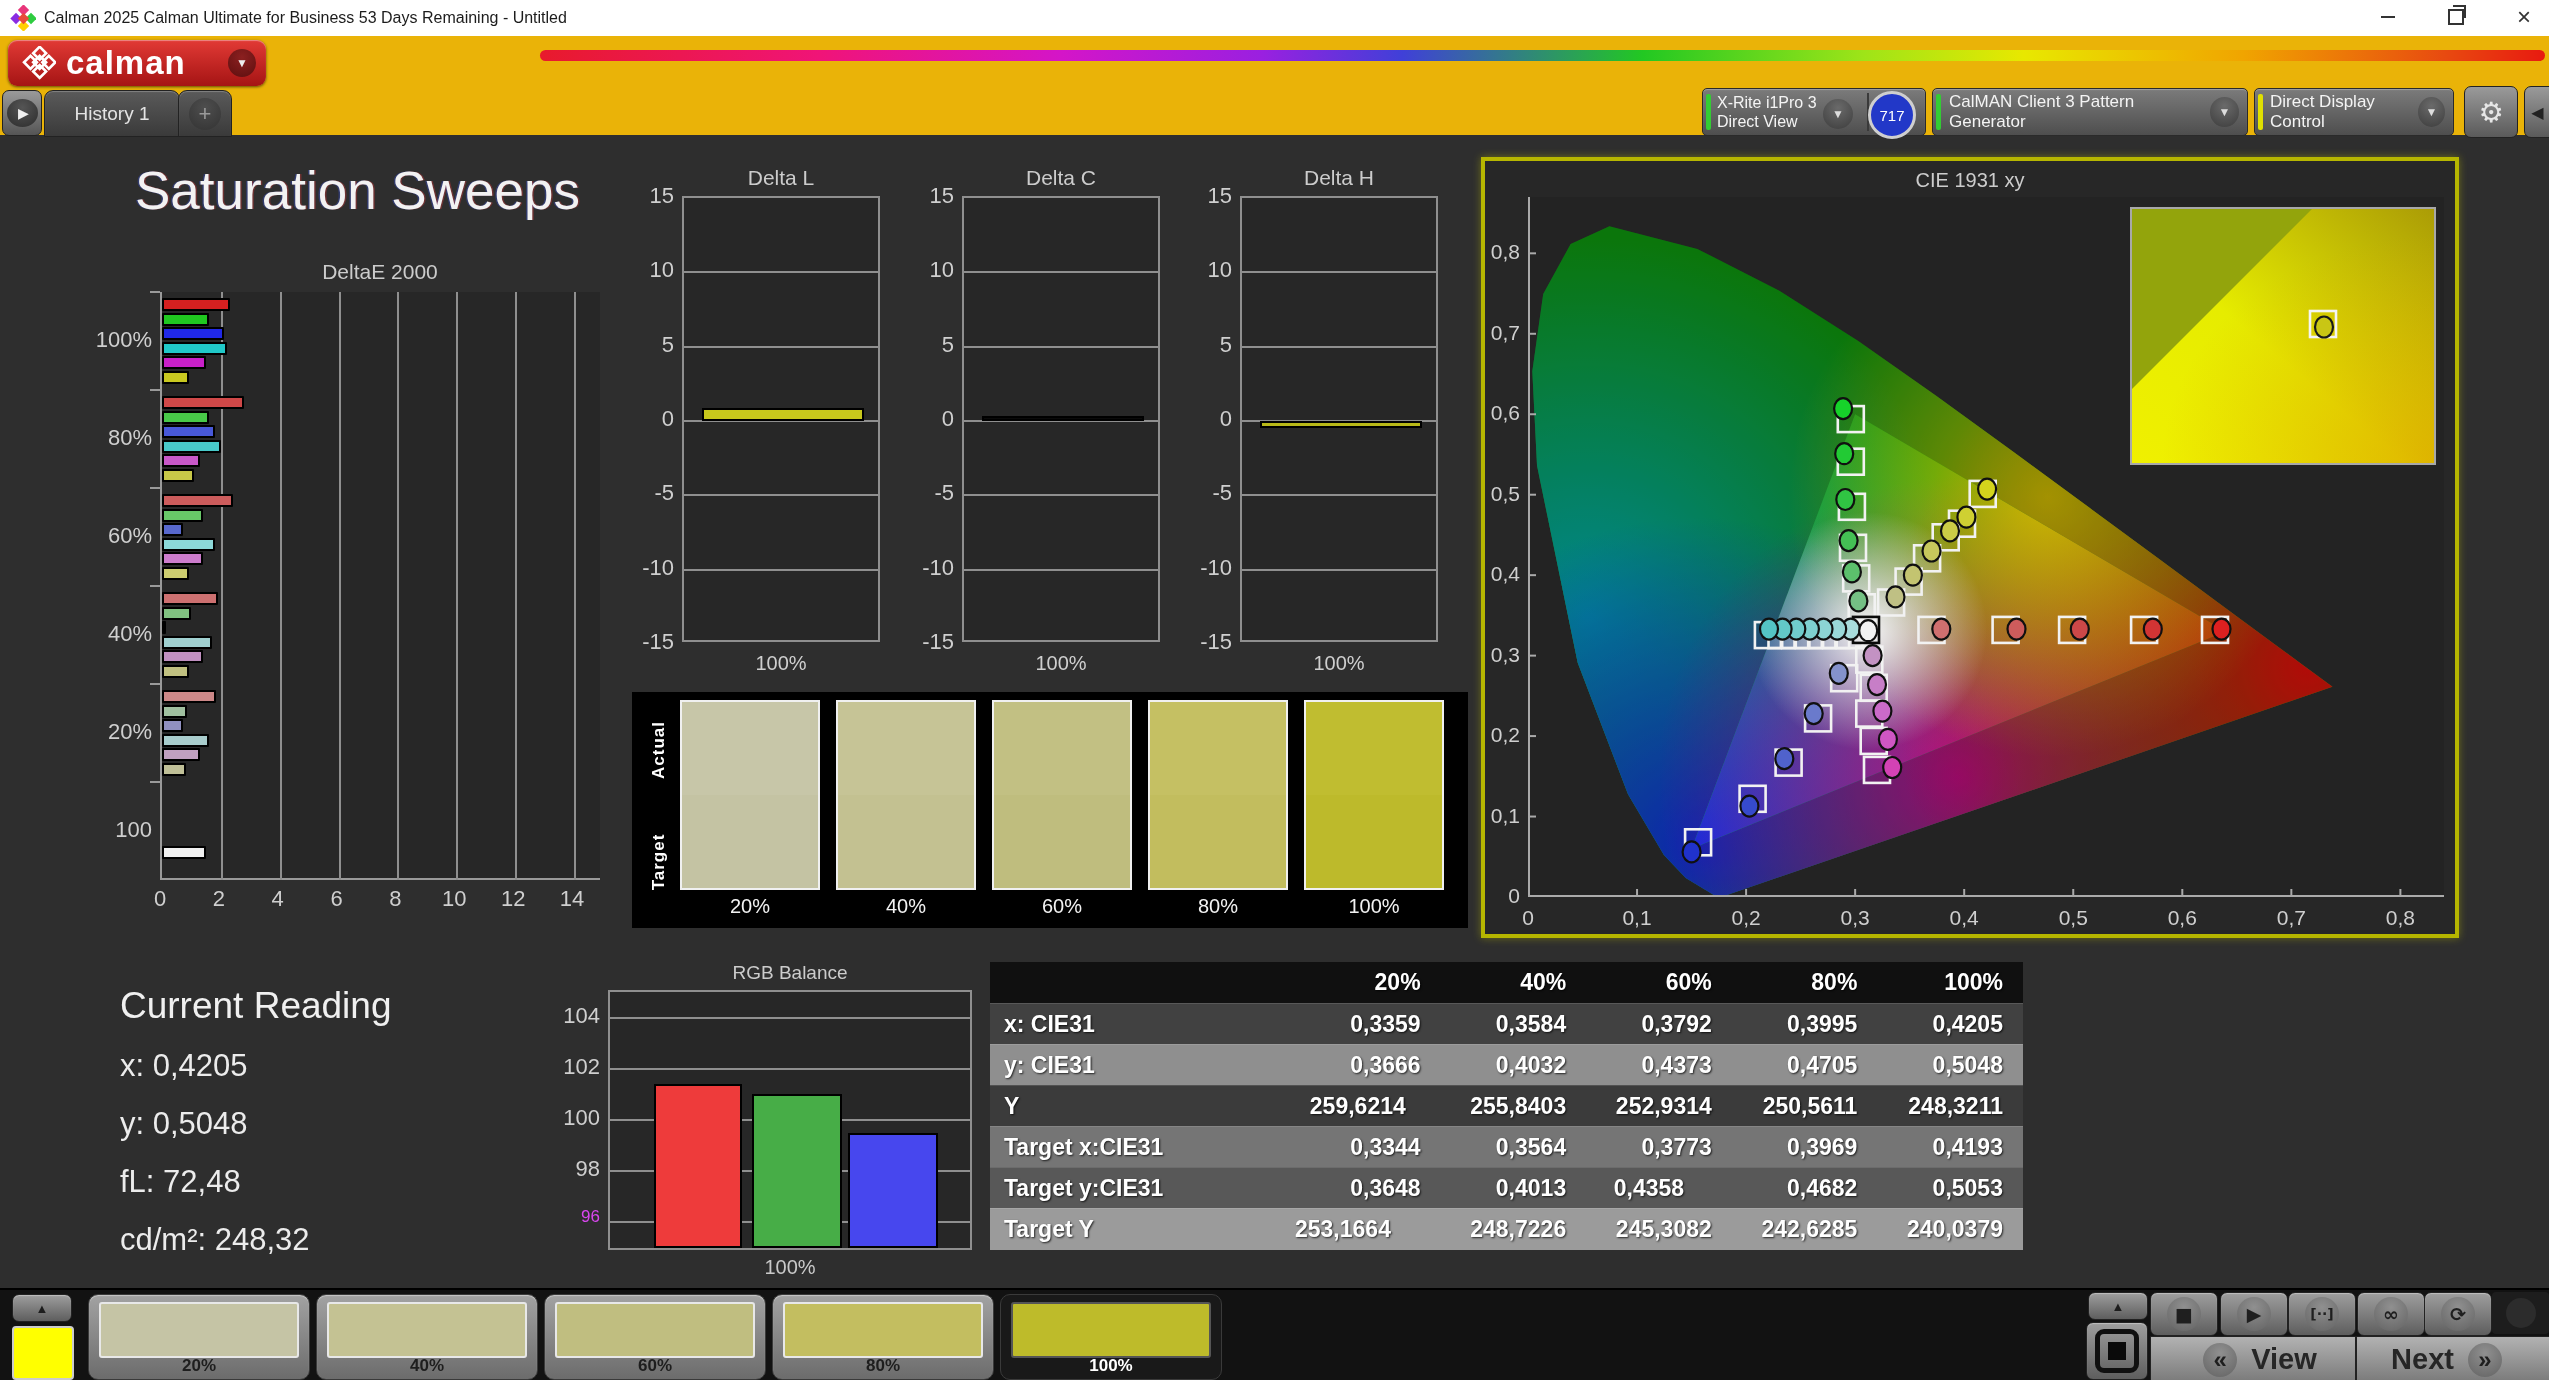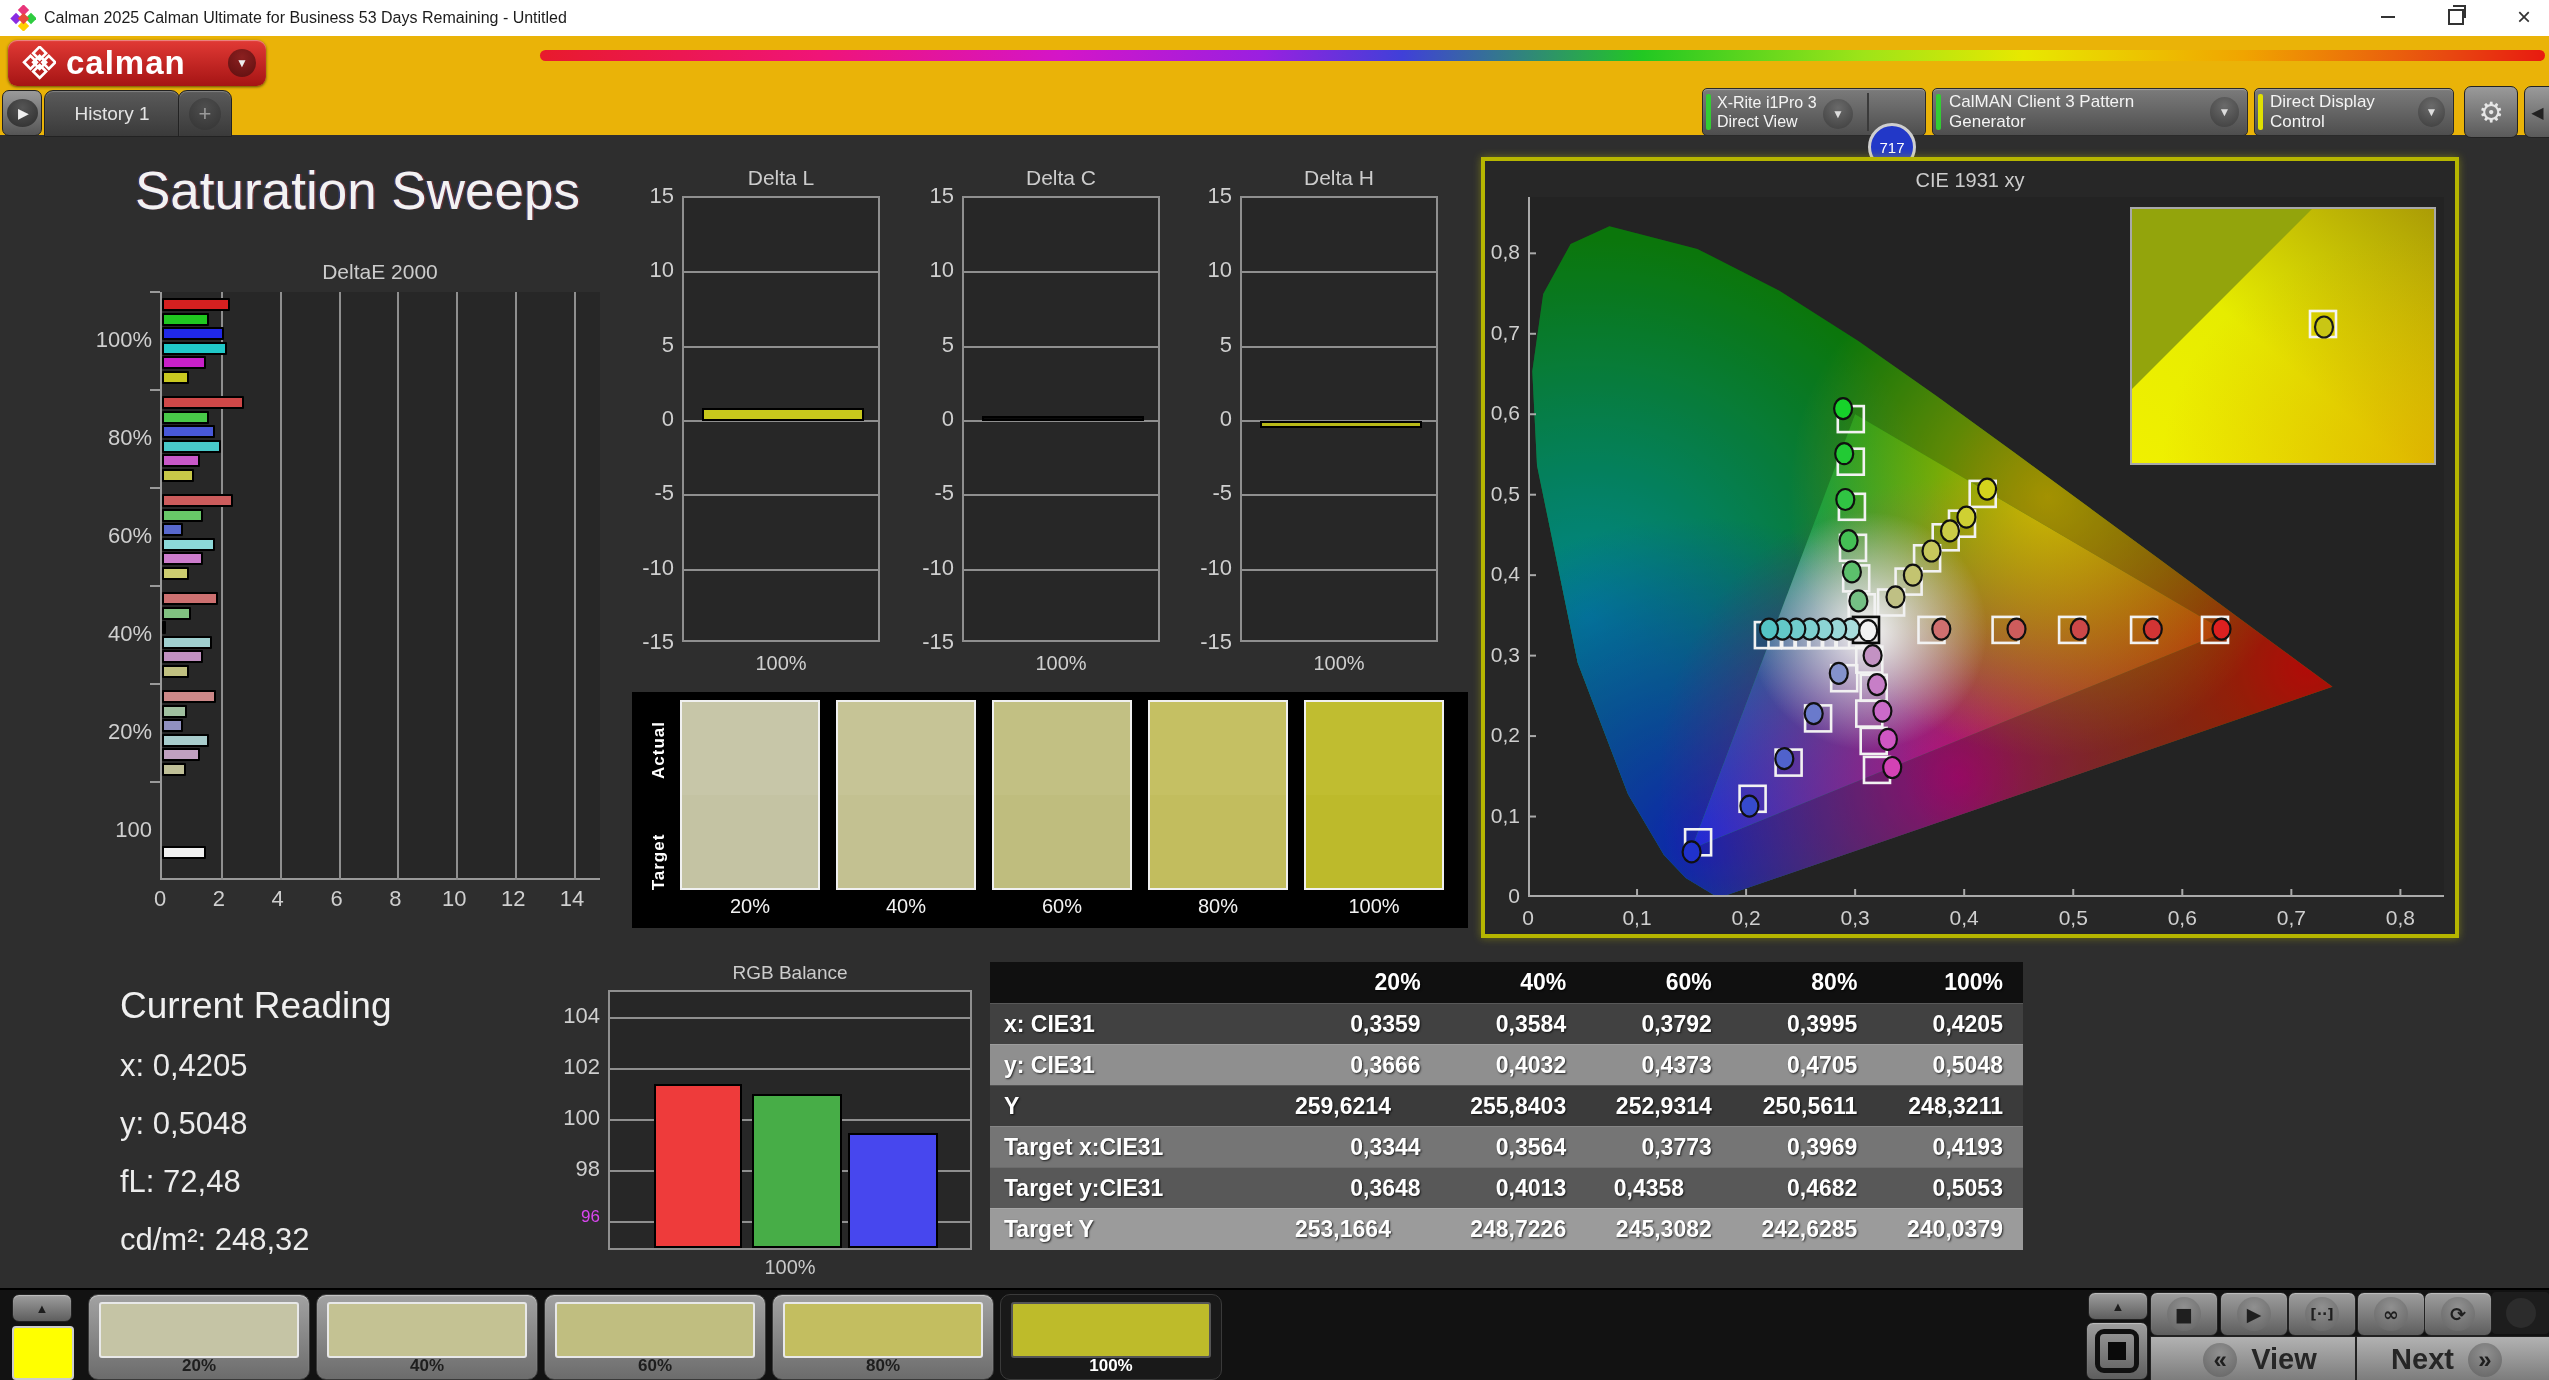--- a/index.html
+++ b/index.html
@@ -34,21 +34,21 @@
   #tab-add{left:178px;top:54px;width:52px;height:45px;display:flex;align-items:center;justify-content:center;}
   #tab-add .cir{width:32px;height:32px;border-radius:50%;background:radial-gradient(circle at 50% 30%,#4e4e4e,#333);
     color:#9a9a9a;font-size:22px;display:flex;align-items:center;justify-content:center;}
   
   .dropdown{position:absolute;top:52px;height:46px;border-radius:5px;background:linear-gradient(#7b7b7b,#4e4e4e);
     border:1px solid #2a2a2a;box-shadow:inset 0 1px 1px rgba(255,255,255,.3);color:#f4f4f4;display:flex;align-items:center;}
   .dropdown .stripe{position:absolute;left:3px;top:5px;bottom:5px;width:5px;border-radius:2px;}
   .dropdown .dd2{margin-left:auto;margin-right:8px;width:30px;height:30px;border-radius:50%;
     background:radial-gradient(circle at 50% 30%,#6a6a6a,#3d3d3d);display:flex;align-items:center;justify-content:center;font-size:12px;color:#ddd;}
   .badge{position:absolute;border-radius:50%;background:#2238c8;border:3px solid #cfcfcf;color:#fff;
-    display:flex;align-items:center;justify-content:center;font-size:15px;margin-top:32px;}
+    display:flex;align-items:center;justify-content:center;font-size:15px;}
   .sqbtn{position:absolute;top:50px;height:50px;border-radius:7px;background:linear-gradient(#9a9a9a,#5a5a5a);
     border:1px solid #222;display:flex;align-items:center;justify-content:center;color:#e6e6e6;}
   .glyph{font-family:"DejaVu Sans",sans-serif;}
   
   #page-title{left:135px;top:160px;font-size:53px;color:#f2f2f2;
     text-shadow:1.5px 0 rgba(255,60,60,.30),-1.5px 0 rgba(60,90,255,.30);}
   .chart-title{color:#cccccc;font-size:21px;text-align:center;}
   .axis-label{color:#c9c9c9;font-size:22px;}
   .plot{background:#272727;box-sizing:border-box;}
   
@@ -283,21 +283,21 @@
       <div style="position: absolute; left: 0px; top: 82px; height: 41px; width: 1033px; display: flex; background: rgb(143, 143, 143); border-top: 1px solid rgba(255, 255, 255, 0.12);">
         <div class="tcell" style="position: relative; width: 305px; padding-left: 14px;">y: CIE31</div>
         <div class="tcell" style="position: relative; width: 145.6px; text-align: right; padding-right: 20px;">0,3666</div>
         <div class="tcell" style="position: relative; width: 145.6px; text-align: right; padding-right: 20px;">0,4032</div>
         <div class="tcell" style="position: relative; width: 145.6px; text-align: right; padding-right: 20px;">0,4373</div>
         <div class="tcell" style="position: relative; width: 145.6px; text-align: right; padding-right: 20px;">0,4705</div>
         <div class="tcell" style="position: relative; width: 145.6px; text-align: right; padding-right: 20px;">0,5048</div>
       </div>
       <div style="position: absolute; left: 0px; top: 123px; height: 41px; width: 1033px; display: flex; background: rgb(59, 59, 59); border-top: 1px solid rgba(255, 255, 255, 0.12);">
         <div class="tcell" style="position: relative; width: 305px; padding-left: 14px;">Y</div>
-        <div class="tcell" style="position: relative; width: 145.6px; text-align: left; padding-right: 20px;">259,6214</div>
+        <div class="tcell" style="position: relative; width: 145.6px; text-align: center; padding-right: 20px;">259,6214</div>
         <div class="tcell" style="position: relative; width: 145.6px; text-align: right; padding-right: 20px;">255,8403</div>
         <div class="tcell" style="position: relative; width: 145.6px; text-align: right; padding-right: 20px;">252,9314</div>
         <div class="tcell" style="position: relative; width: 145.6px; text-align: right; padding-right: 20px;">250,5611</div>
         <div class="tcell" style="position: relative; width: 145.6px; text-align: right; padding-right: 20px;">248,3211</div>
       </div>
       <div style="position: absolute; left: 0px; top: 164px; height: 41px; width: 1033px; display: flex; background: rgb(117, 117, 117); border-top: 1px solid rgba(255, 255, 255, 0.12);">
         <div class="tcell" style="position: relative; width: 305px; padding-left: 14px;">Target x:CIE31</div>
         <div class="tcell" style="position: relative; width: 145.6px; text-align: right; padding-right: 20px;">0,3344</div>
         <div class="tcell" style="position: relative; width: 145.6px; text-align: right; padding-right: 20px;">0,3564</div>
         <div class="tcell" style="position: relative; width: 145.6px; text-align: right; padding-right: 20px;">0,3773</div>

